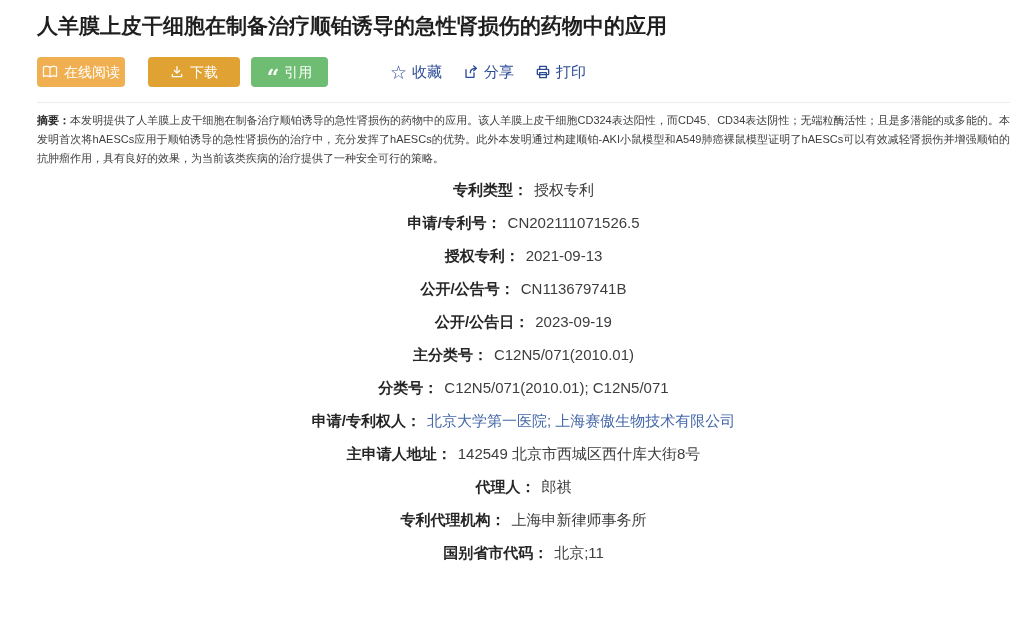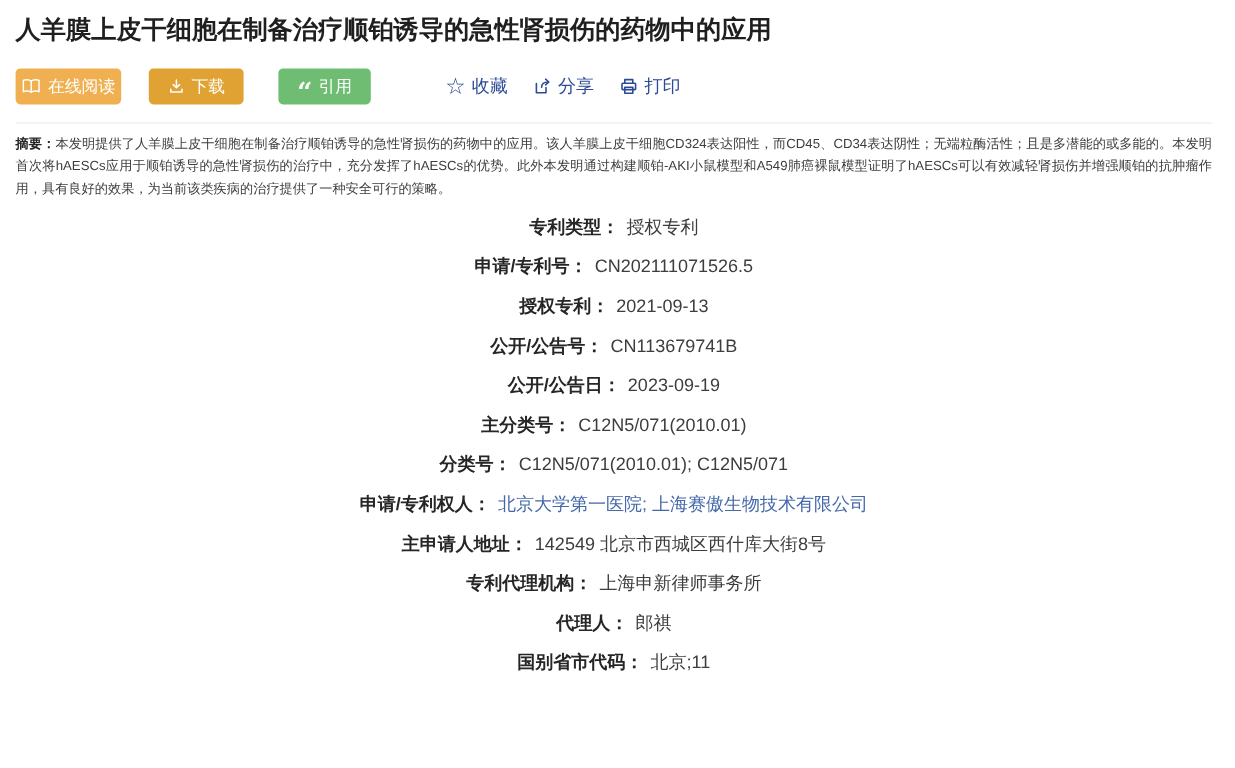--- a/index.html
+++ b/index.html
@@ -7,21 +7,21 @@
     padding: 0;
     background: #ffffff;
     font-family: "Liberation Sans", "DejaVu Sans", sans-serif;
     color: #3d3d3d;
   }
   .page {
     width: 1029px;
     height: 640px;
     overflow: hidden;
     box-sizing: border-box;
-    padding: 12px 19px 0 13px;
+    padding: 12px 19px 0 37px;
     background: #ffffff;
   }
   .title {
     margin: 0 0 17px 0;
     font-size: 21px;
     font-weight: 700;
     color: #1f1f1f;
     line-height: 28px;
   }
   .actions-row {
@@ -40,21 +40,21 @@
     color: #ffffff;
     font-size: 14px;
     font-family: inherit;
     cursor: pointer;
     padding: 0;
     line-height: 30px;
     white-space: nowrap;
   }
   .btn .ico { display: inline-flex; margin-right: 6px; }
   .btn-read     { width: 88px; background: var(--read-online-bg, #F0B052); margin-right: 23px; }
-  .btn-download { width: 79px; background: var(--download-bg, #E0A233);   margin-right: 29px; }
+  .btn-download { width: 92px; background: var(--download-bg, #E0A233);   margin-right: 11px; }
   .btn-cite     { width: 77px; background: var(--cite-bg, #6FBD72);       margin-right: 62px; }
   .quote-glyph {
     font-size: 22px;
     font-weight: 700;
     line-height: 10px;
     transform: translateY(5px);
     margin-right: 5px;
     font-family: "DejaVu Serif", serif;
   }
   .action-link {
@@ -194,26 +194,26 @@
     <div class="field">
       <span class="flabel">申请/专利权人：</span><span class="fvalue link-value">北京大学第一医院; 上海赛傲生物技术有限公司</span>
     </div>
 
 
     <div class="field">
       <span class="flabel">主申请人地址：</span><span class="fvalue">142549 北京市西城区西什库大街8号</span>
     </div>
 
     <div class="field">
+      <span class="flabel">代理人：</span><span class="fvalue">郎祺</span>
+    </div>
+
+    <div class="field">
       <span class="flabel">专利代理机构：</span><span class="fvalue">上海申新律师事务所</span>
     </div>
 
     <div class="field">
-      <span class="flabel">代理人：</span><span class="fvalue">郎祺</span>
-    </div>
-
-    <div class="field">
       <span class="flabel">国别省市代码：</span><span class="fvalue">北京;11</span>
     </div>
 
   </div>
 
 </div>
 
 </body></html>

